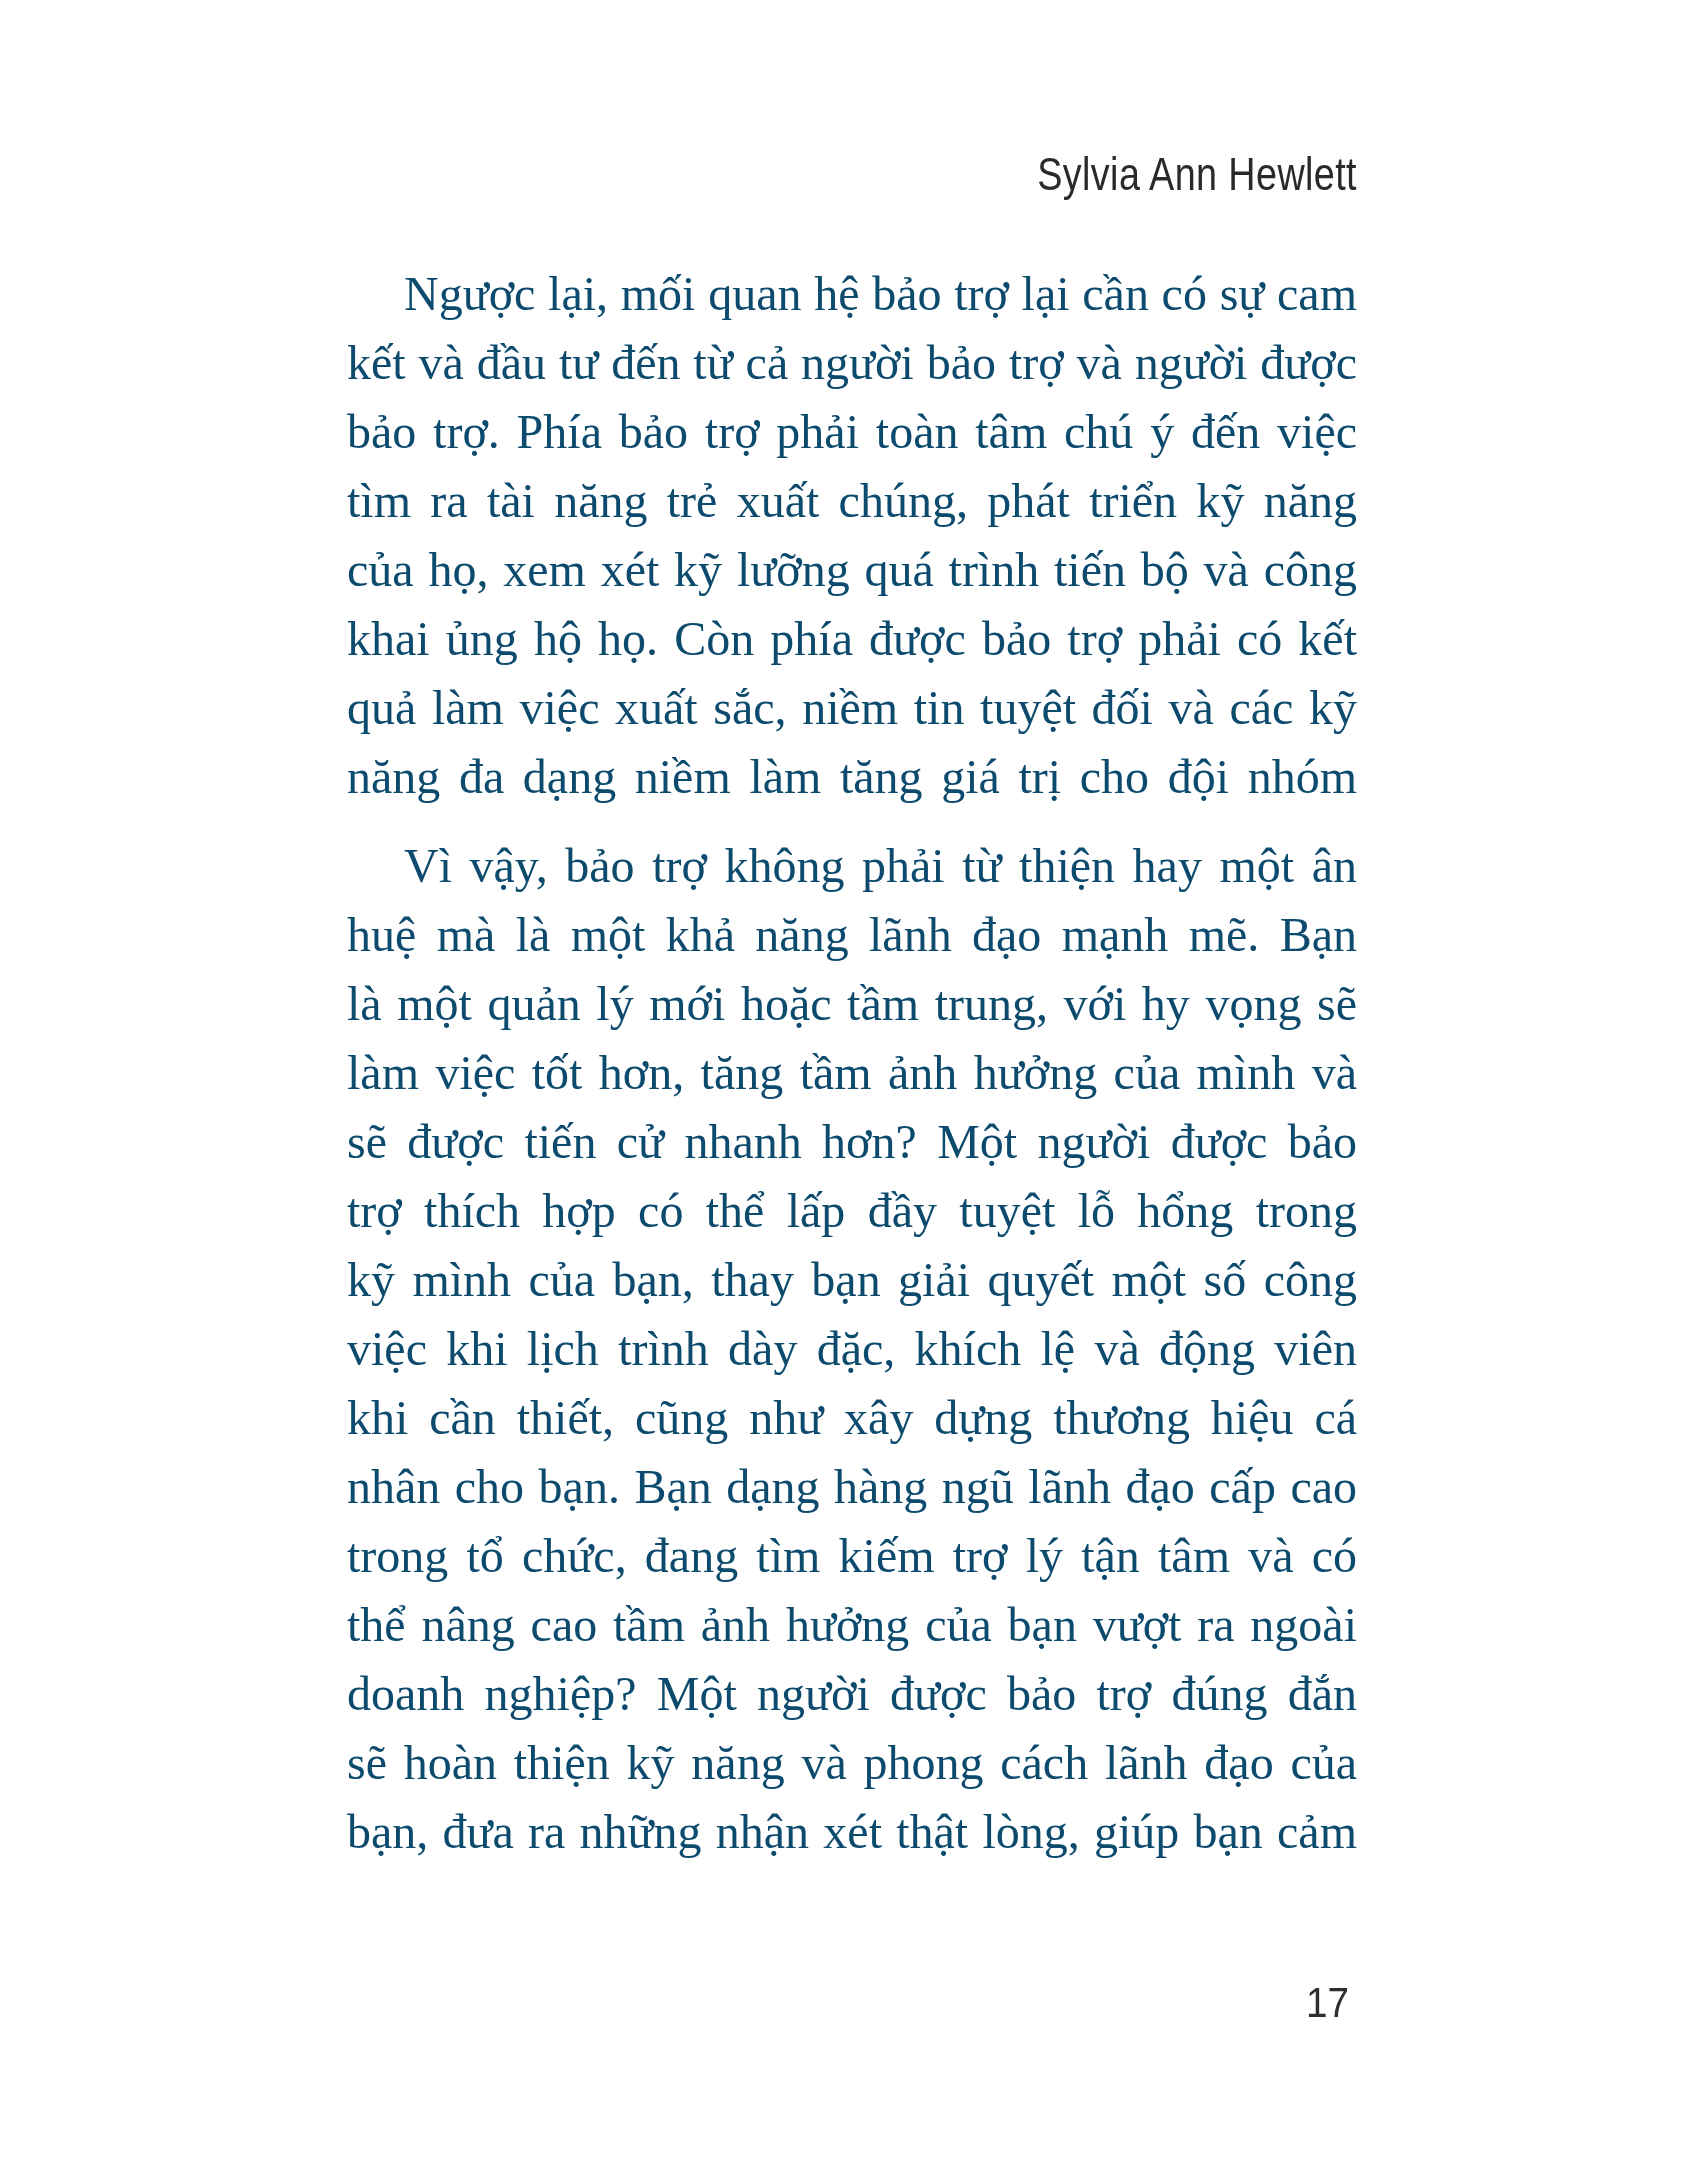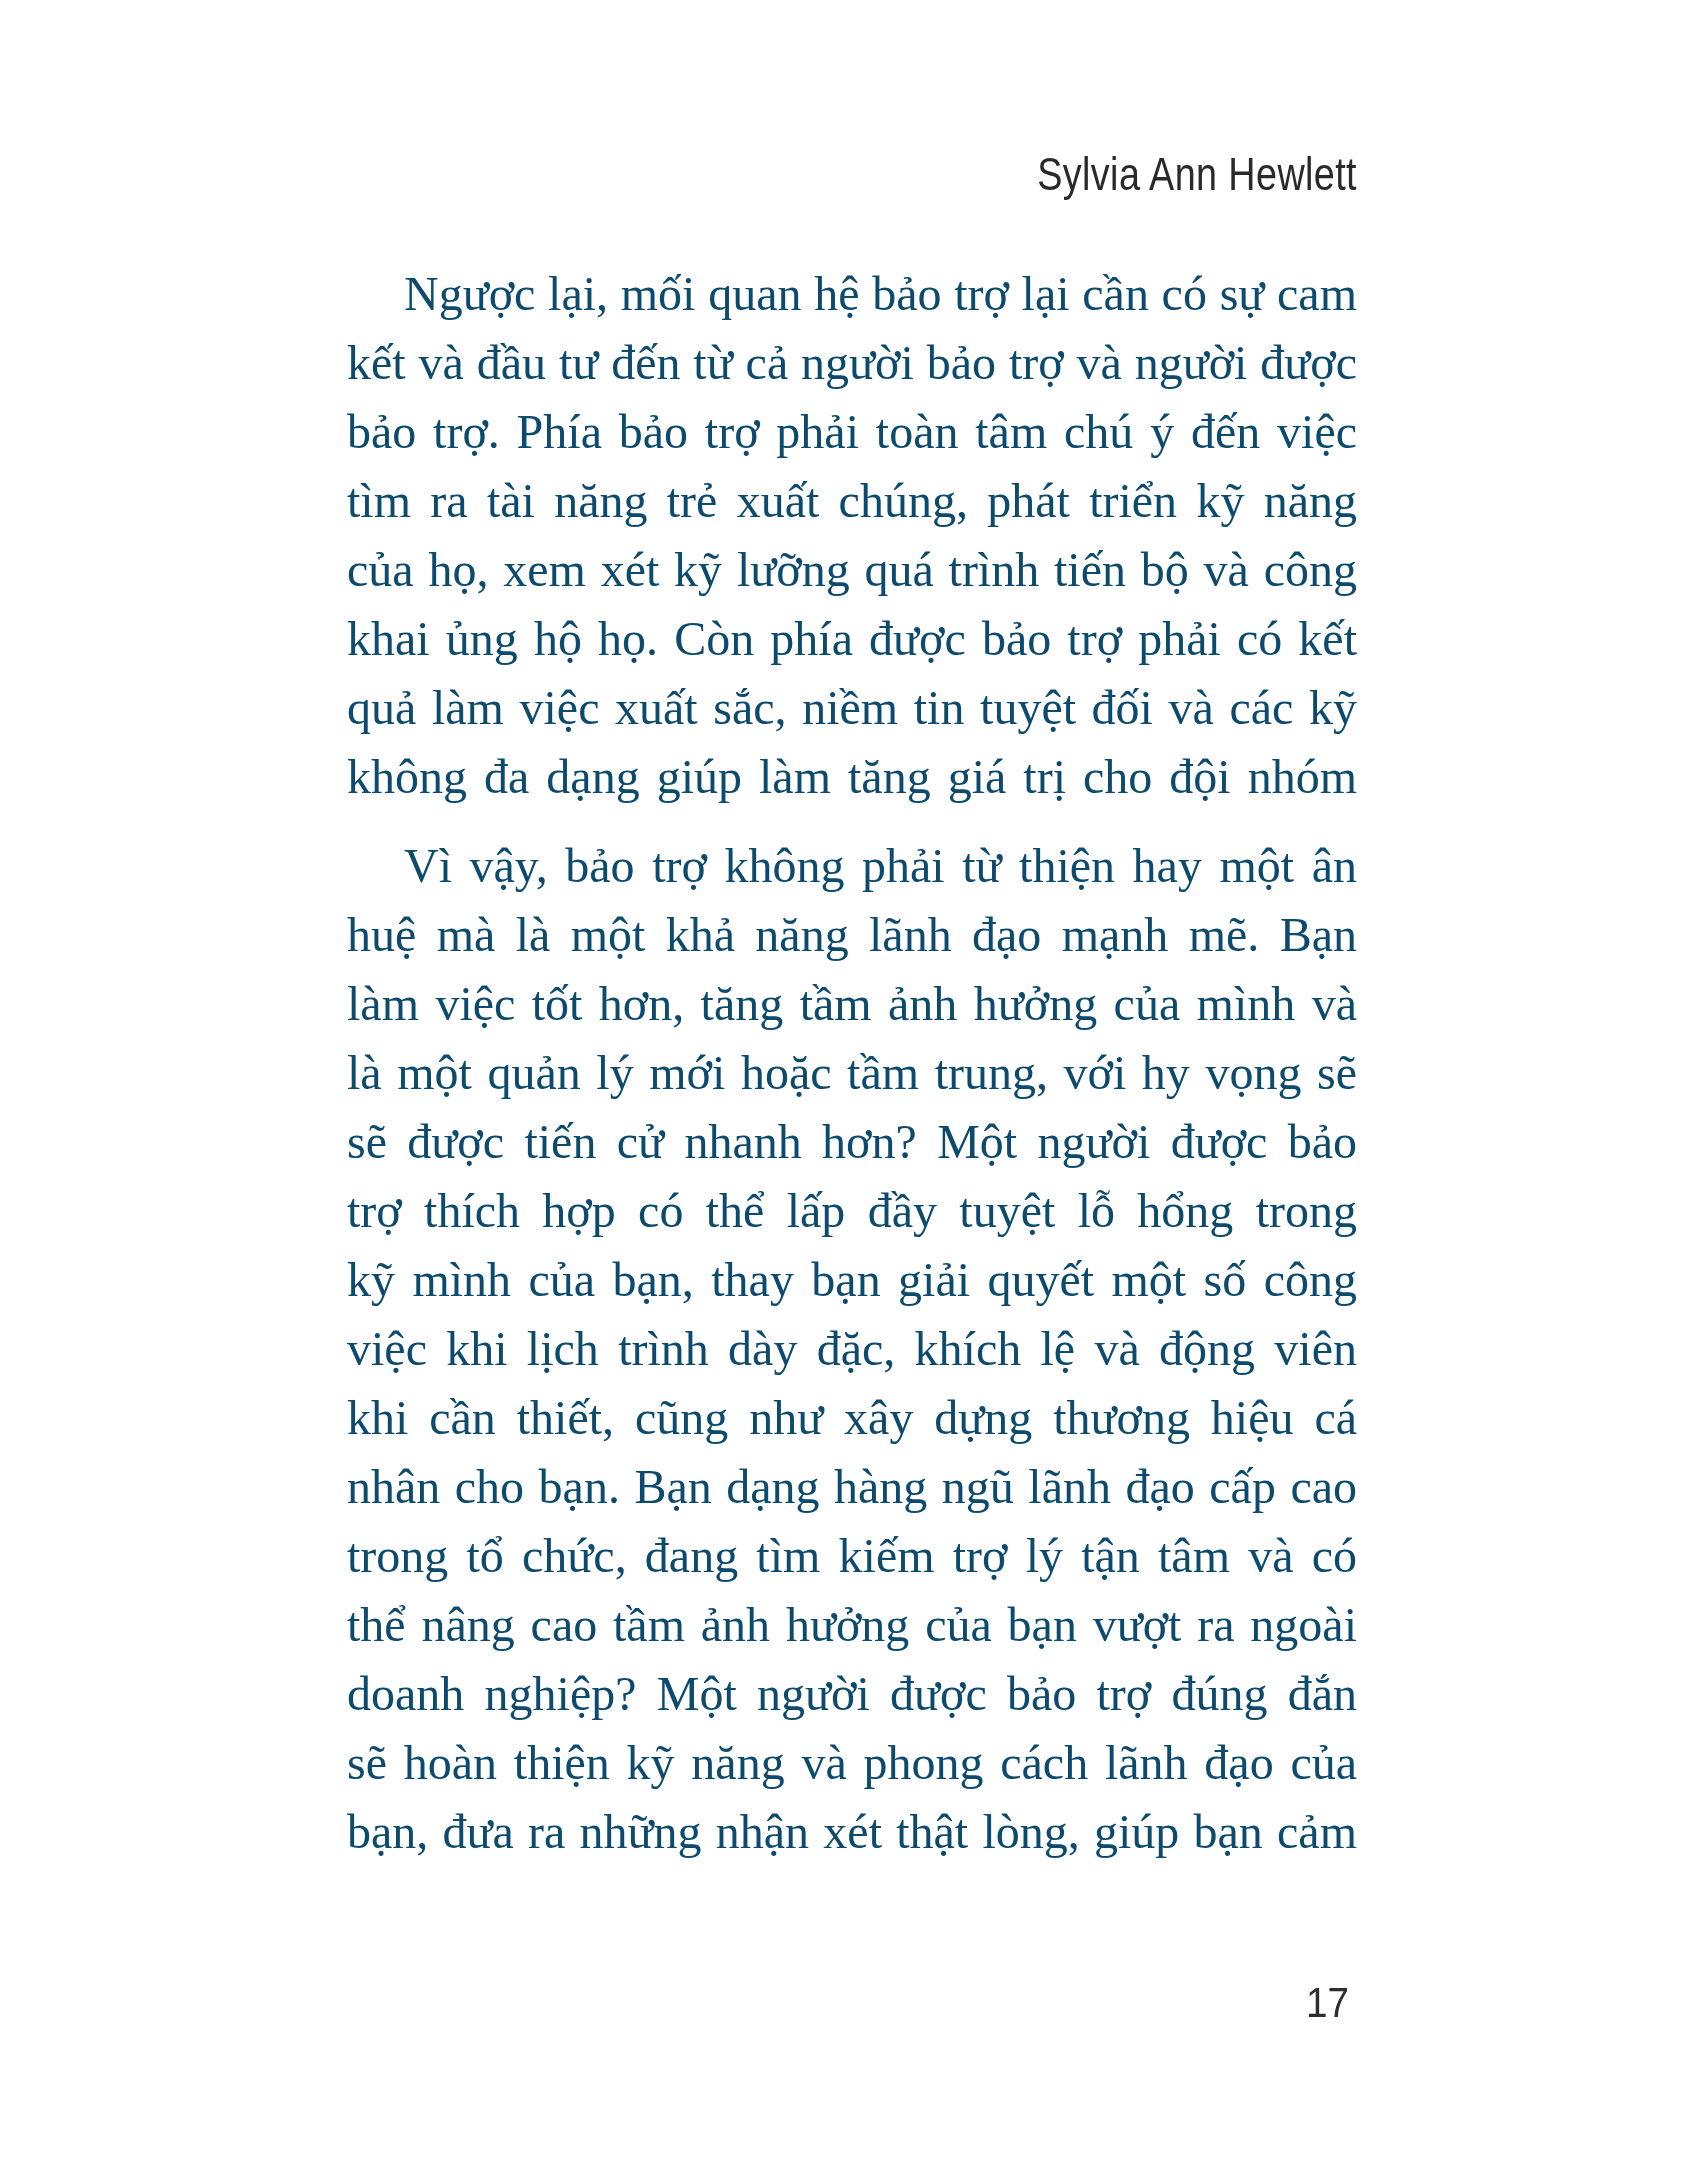--- a/index.html
+++ b/index.html
@@ -77,28 +77,28 @@
   <div class="text-block">
 
     <div class="paragraph">
       <div class="line indent">Ngược lại, mối quan hệ bảo trợ lại cần có sự cam</div>
       <div class="line">kết và đầu tư đến từ cả người bảo trợ và người được</div>
       <div class="line">bảo trợ. Phía bảo trợ phải toàn tâm chú ý đến việc</div>
       <div class="line">tìm ra tài năng trẻ xuất chúng, phát triển kỹ năng</div>
       <div class="line">của họ, xem xét kỹ lưỡng quá trình tiến bộ và công</div>
       <div class="line">khai ủng hộ họ. Còn phía được bảo trợ phải có kết</div>
       <div class="line">quả làm việc xuất sắc, niềm tin tuyệt đối và các kỹ</div>
-      <div class="line">không đa dạng giúp làm tăng giá trị cho đội nhóm</div>
+      <div class="line">năng đa dạng niềm làm tăng giá trị cho đội nhóm</div>
     </div>
 
     <div class="paragraph">
       <div class="line indent">Vì vậy, bảo trợ không phải từ thiện hay một ân</div>
       <div class="line">huệ mà là một khả năng lãnh đạo mạnh mẽ. Bạn</div>
+      <div class="line">là một quản lý mới hoặc tầm trung, với hy vọng sẽ</div>
       <div class="line">làm việc tốt hơn, tăng tầm ảnh hưởng của mình và</div>
-      <div class="line">là một quản lý mới hoặc tầm trung, với hy vọng sẽ</div>
       <div class="line">sẽ được tiến cử nhanh hơn? Một người được bảo</div>
       <div class="line">trợ thích hợp có thể lấp đầy tuyệt lỗ hổng trong</div>
       <div class="line">kỹ mình của bạn, thay bạn giải quyết một số công</div>
       <div class="line">việc khi lịch trình dày đặc, khích lệ và động viên</div>
       <div class="line">khi cần thiết, cũng như xây dựng thương hiệu cá</div>
       <div class="line">nhân cho bạn. Bạn dạng hàng ngũ lãnh đạo cấp cao</div>
       <div class="line">trong tổ chức, đang tìm kiếm trợ lý tận tâm và có</div>
       <div class="line">thể nâng cao tầm ảnh hưởng của bạn vượt ra ngoài</div>
       <div class="line">doanh nghiệp? Một người được bảo trợ đúng đắn</div>
       <div class="line">sẽ hoàn thiện kỹ năng và phong cách lãnh đạo của</div>

